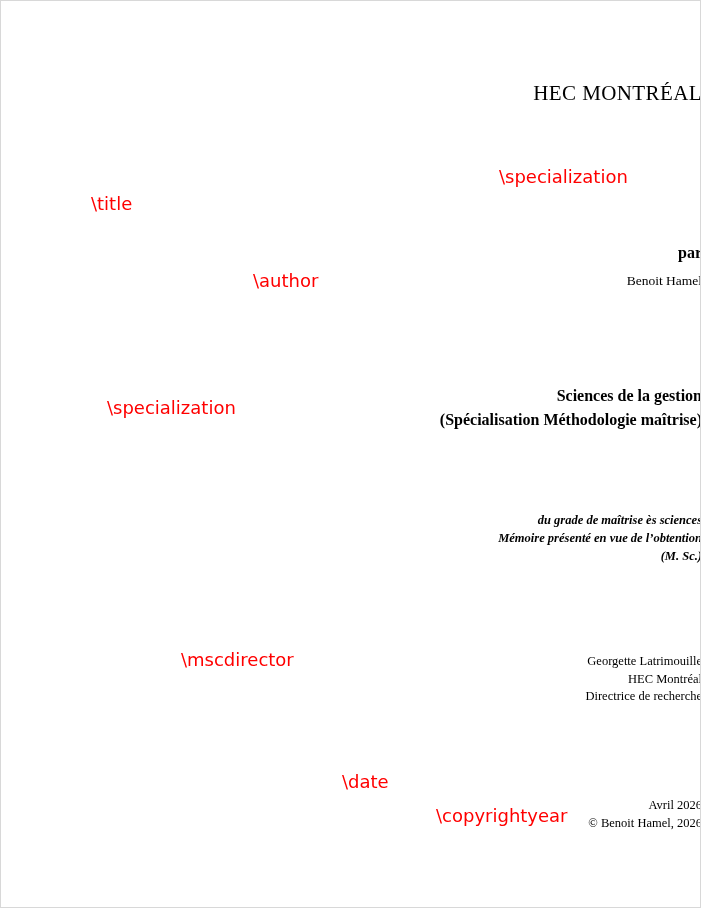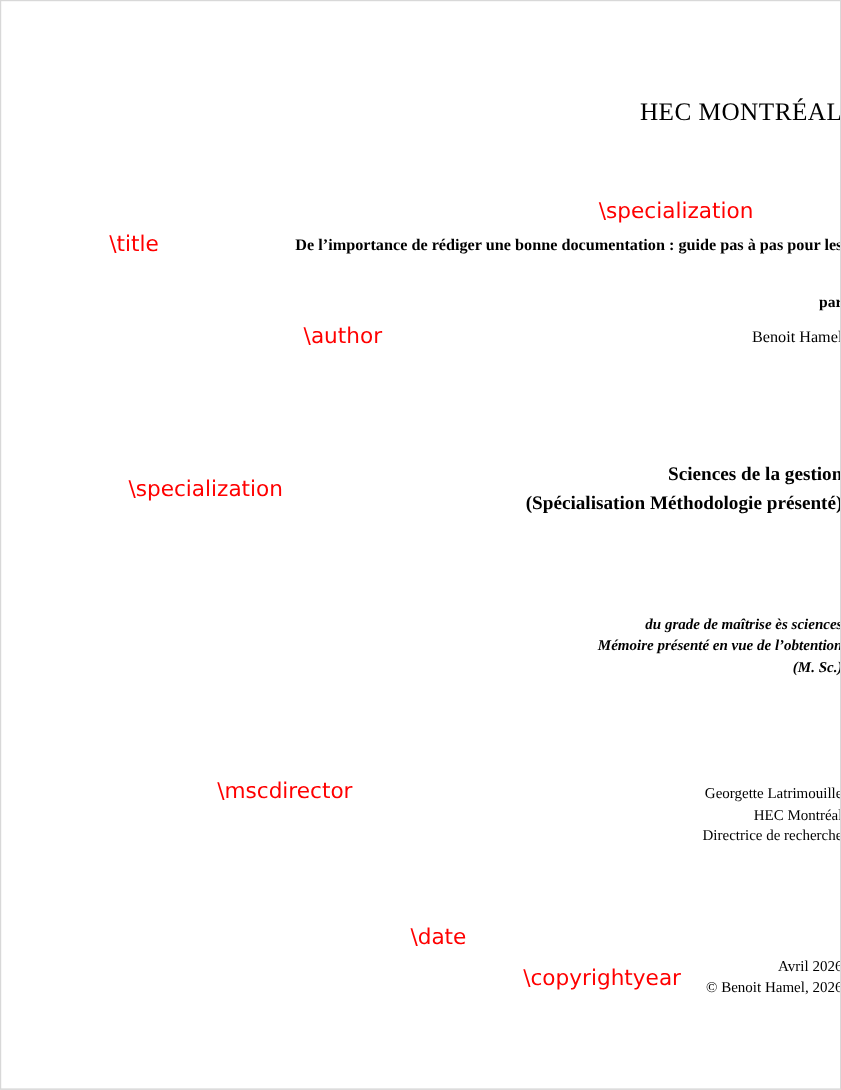--- a/index.html
+++ b/index.html
@@ -33,21 +33,21 @@
     top: 193px;
     font-size: 13.5px;
     font-weight: bold;
     line-height: 1.45;
   }
   .title-line2 {
     display: block;
   }
   .par {
     top: 243px;
-    font-size: 13px;
+    font-size: 16px;
     font-weight: bold;
   }
   .author {
     top: 272px;
     font-size: 13.5px;
     font-weight: normal;
   }
   .spec-block {
     top: 383px;
     font-size: 16px;
@@ -88,30 +88,29 @@
   .m-copyright{ top: 804px; left: 435px; }
 </style>
 </head>
 <body>
 
 <div class="page">
 
   <div class="center institution">HEC MONTRÉAL</div>
 
   <div class="center title-block">
-    <span>De l’importance de rédiger une bonne documentation : guide pas à pas pour les</span>
   </div>
 
   <div class="center par">par</div>
 
   <div class="center author">Benoit Hamel</div>
 
   <div class="center spec-block">
     <div>Sciences de la gestion</div>
-    <div>(Spécialisation Méthodologie présenté)</div>
+    <div>(Spécialisation Méthodologie maîtrise)</div>
   </div>
 
   <div class="center memoire">
     <div>du grade de maîtrise ès sciences</div>
     <div>Mémoire présenté en vue de l’obtention</div>
     <div>(M. Sc.)</div>
   </div>
 
   <div class="center director">
     <div>Georgette Latrimouille</div>

